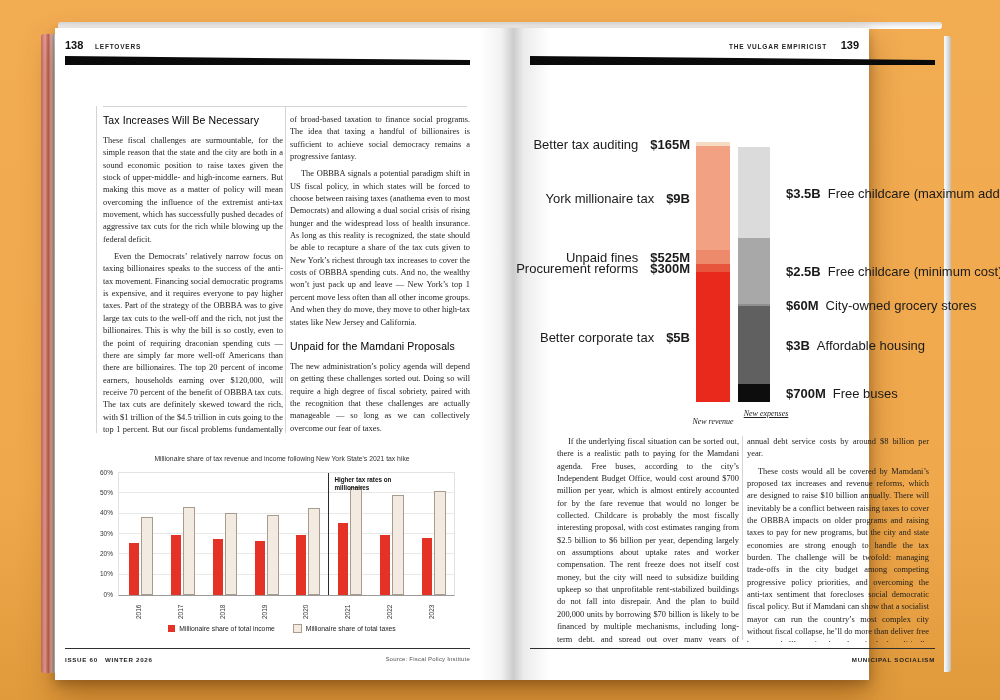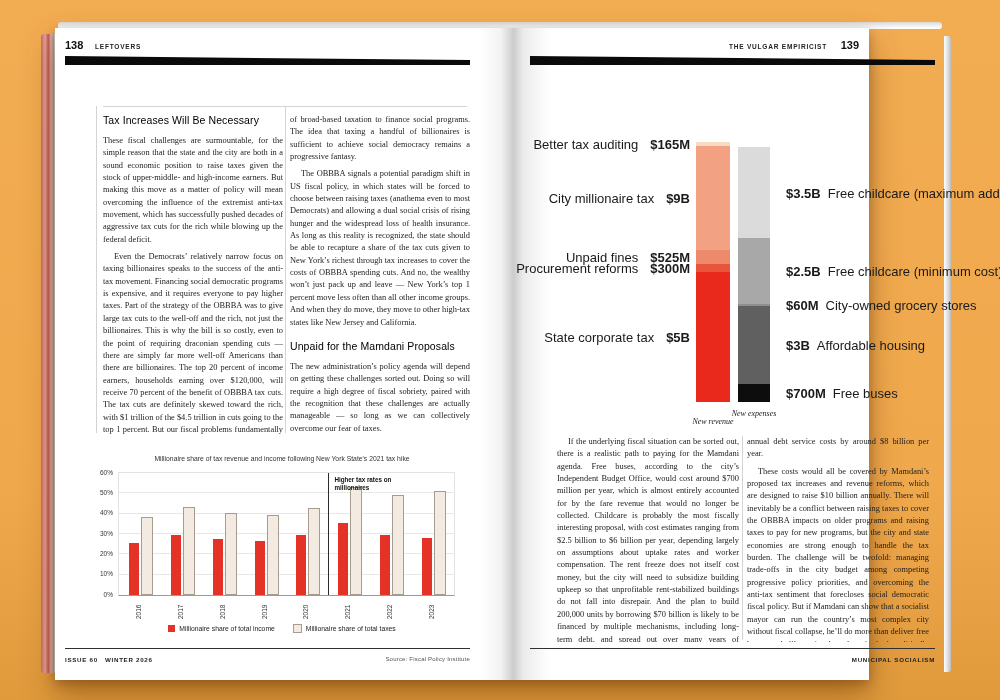--- a/index.html
+++ b/index.html
@@ -146,39 +146,39 @@
         <div class="xlab" style="left: 205.438px; top: 179px;">2020</div>
         <div class="xlab" style="left: 247.312px; top: 179px;">2021</div>
         <div class="xlab" style="left: 289.188px; top: 179px;">2022</div>
         <div class="xlab" style="left: 331.062px; top: 179px;">2023</div>
       </div>
 
     <div class="abs" id="plan-chart" style="left:475px;top:80px;width:405px;height:312px;">
     <div class="seg" style="left: 166px; width: 34px; top: 33.7605px; height: 4.29825px; background: rgb(247, 220, 196);"></div>
         <div class="mlabel" style="top: 35.9096px; right: 245px;"><span>Better tax auditing</span><span class="gap-l"></span><b>$165M</b></div>
         <div class="seg" style="left: 166px; width: 34px; top: 38.0587px; height: 104.2px; background: rgb(242, 162, 131);"></div>
-        <div class="mlabel" style="top: 90.1587px; right: 245px;"><span>City millionaire tax</span><span class="gap-l"></span><b>$9B</b></div>
+        <div class="mlabel" style="top: 90.1587px; right: 245px;"><span>York millionaire tax</span><span class="gap-l"></span><b>$9B</b></div>
         <div class="seg" style="left: 166px; width: 34px; top: 142.259px; height: 13.6762px; background: rgb(238, 138, 108);"></div>
         <div class="mlabel" style="top: 149.097px; right: 245px;"><span>Unpaid fines</span><span class="gap-l"></span><b>$525M</b></div>
         <div class="seg" style="left: 166px; width: 34px; top: 155.935px; height: 7.815px; background: rgb(230, 85, 60);"></div>
         <div class="mlabel" style="top: 159.843px; right: 245px;"><span>Procurement reforms</span><span class="gap-l"></span><b>$300M</b></div>
         <div class="seg" style="left: 166px; width: 34px; top: 163.75px; height: 130.25px; background: rgb(232, 41, 28);"></div>
-        <div class="mlabel" style="top: 228.875px; right: 245px;"><span>State corporate tax</span><span class="gap-l"></span><b>$5B</b></div>
+        <div class="mlabel" style="top: 228.875px; right: 245px;"><span>Better corporate tax</span><span class="gap-l"></span><b>$5B</b></div>
         <div class="bar-xlab" style="left: 183px; top: 309px;">New revenue</div>
         <div class="seg" style="left: 208px; width: 32px; top: 39.315px; height: 91.175px; background: rgb(219, 219, 219);"></div>
         <div class="mlabel" style="top: 84.9025px; left: 248px;"><b>$3.5B</b><span class="gap-r"></span><span>Free childcare (maximum additional cost)</span></div>
         <div class="seg" style="left: 208px; width: 32px; top: 130.49px; height: 65.125px; background: rgb(168, 168, 168);"></div>
         <div class="mlabel" style="top: 163.053px; left: 248px;"><b>$2.5B</b><span class="gap-r"></span><span>Free childcare (minimum cost)</span></div>
         <div class="seg" style="left: 208px; width: 32px; top: 195.615px; height: 2px; background: rgb(143, 143, 143);"></div>
         <div class="mlabel" style="top: 196.615px; left: 248px;"><b>$60M</b><span class="gap-r"></span><span>City-owned grocery stores</span></div>
         <div class="seg" style="left: 208px; width: 32px; top: 197.615px; height: 78.15px; background: rgb(96, 96, 96);"></div>
         <div class="mlabel" style="top: 236.69px; left: 248px;"><b>$3B</b><span class="gap-r"></span><span>Affordable housing</span></div>
         <div class="seg" style="left: 208px; width: 32px; top: 275.765px; height: 18.235px; background: rgb(13, 13, 13);"></div>
         <div class="mlabel" style="top: 284.882px; left: 248px;"><b>$700M</b><span class="gap-r"></span><span>Free buses</span></div>
-        <div class="bar-xlab" style="left: 224px; top: 301px;">New expenses</div>
+        <div class="bar-xlab" style="left: 236px; top: 301px; text-decoration: underline;">New expenses</div>
       </div>
 
     <div class="abs hairline-v" style="left:687px;top:408px;height:204px;"></div>
     <div class="abs col" style="left:502px;top:408px;width:182px;height:206px;">
       <p class="serifp indent">If the underlying fiscal situation can be sorted out, there is a realistic path to paying for the Mamdani agenda. Free buses, according to the city’s Independent Budget Office, would cost around $700 million per year, which is almost entirely accounted for by the fare revenue that would no longer be collected. Childcare is probably the most fiscally interesting proposal, with cost estimates ranging from $2.5 billion to $6 billion per year, depending largely on assumptions about uptake rates and worker compensation. The rent freeze does not itself cost money, but the city will need to subsidize building upkeep so that unprofitable rent-stabilized buildings do not fall into disrepair. And the plan to build 200,000 units by borrowing $70 billion is likely to be financed by multiple mechanisms, including long-term debt, and spread out over many years of construction, such that it would likely raise</p>
     </div>
     <div class="abs col" style="left:692px;top:408px;width:182px;height:206px;">
       <p class="serifp">annual debt service costs by around $8 billion per year.</p>
       <p class="serifp indent">These costs would all be covered by Mamdani’s proposed tax increases and revenue reforms, which are designed to raise $10 billion annually. There will inevitably be a conflict between raising taxes to cover the OBBBA impacts on older programs and raising taxes to pay for new programs, but the city and state economies are strong enough to handle the tax burden. The challenge will be twofold: managing trade-offs in the city budget among competing progressive policy priorities, and overcoming the anti-tax sentiment that forecloses social democratic fiscal policy. But if Mamdani can show that a socialist mayor can run the country’s most complex city without fiscal collapse, he’ll do more than deliver free buses — he’ll rewrite the rules of what’s politically and economically possible in America.  ■</p>
     </div>

